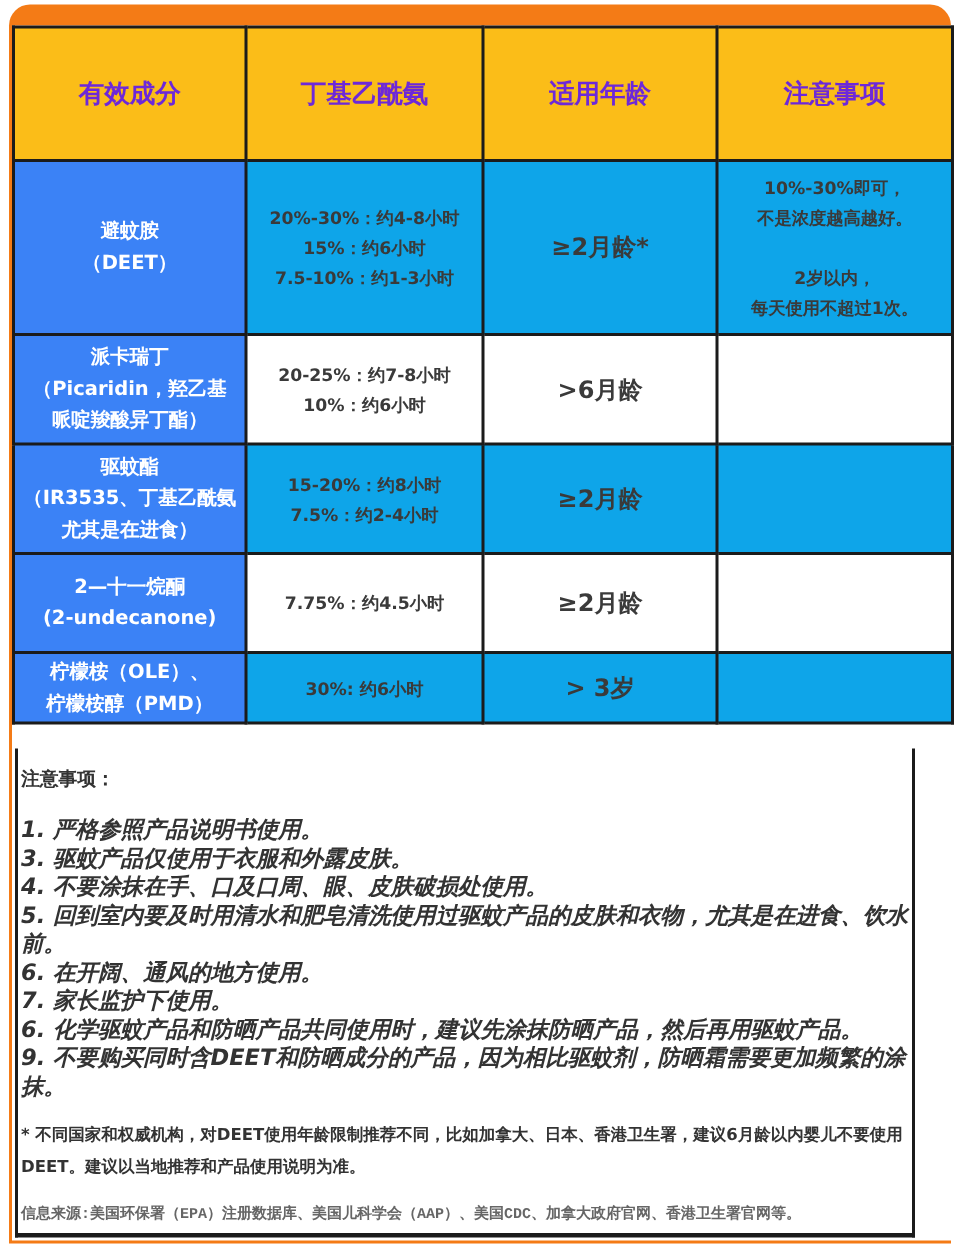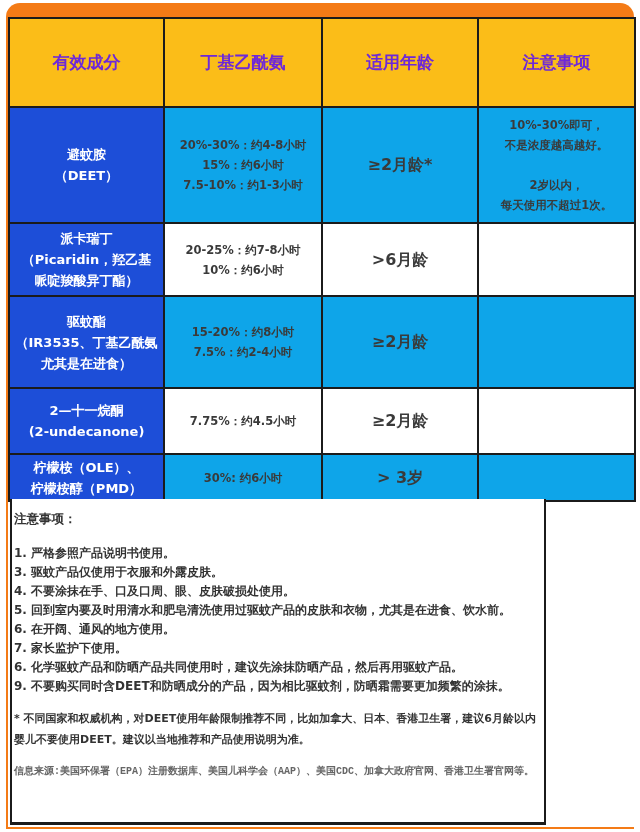--- a/index.html
+++ b/index.html
@@ -7,33 +7,33 @@
          font-family: "DejaVu Sans", "Liberation Sans", sans-serif; color: #333; }
   .frame { position: absolute; left: 6px; top: 3px; width: 628px; height: 826px;
            background: #f47b16; border-radius: 14px 14px 0 0; }
   .inner { position: absolute; left: 8px; top: 17px; width: 626px; height: 810px;
            background: #ffffff; }
   table.grid { position: absolute; left: 8px; top: 17px; width: 626px;
                border-collapse: collapse; table-layout: fixed; }
   table.grid td, table.grid th { border: 2px solid #1b1b1b; text-align: center;
                vertical-align: middle; padding: 0 2px; }
   table.grid th { background: #fbbd18; height: 87px; font-size: 17px; font-weight: bold; color: #6d28d9; }
-  td.ingredient { background: #1d4ed8; color: #ffffff; font-weight: bold; font-size: 13px; line-height: 21px; }
+  td.ingredient { background: #3b82f6; color: #ffffff; font-weight: bold; font-size: 13px; line-height: 21px; }
   td.cell { font-size: 11.5px; font-weight: bold; color: #3a3a3a; line-height: 20px; }
   tr.green td.cell { background: #0ea5e9; }
   tr.white td.cell { background: #ffffff; }
   td.age { font-size: 16px; }
   .line { display: block; }
   .gap { display: block; height: 20px; }
-  .notes { position: absolute; left: 10px; top: 499px; width: 536px; height: 326px;
+  .notes { position: absolute; left: 10px; top: 499px; width: 600px; height: 326px;
            border-left: 2px solid #1b1b1b; border-right: 2px solid #1b1b1b; border-bottom: 3px solid #1b1b1b;
            background: #fff; box-sizing: border-box; padding: 12px 0 0 2px; }
   .notes-title { font-size: 12.5px; font-weight: bold; color: #333; margin-bottom: 16px; }
   .notes-list { margin: 0; padding: 0; list-style: none; }
-  .notes-list li { font-size: 12px; font-weight: bold; color: #333; line-height: 19px; }
+  .notes-list li { font-size: 15px; font-weight: bold; color: #333; line-height: 19px; font-style: italic; }
   .footnote { font-size: 11px; font-weight: bold; color: #333; line-height: 21px; margin-top: 12px; padding-right: 6px; }
   .source { font-size: 10px; font-weight: bold; color: #666; margin-top: 14px; font-family: Liberation Mono, monospace; }
 </style>
 </head>
 <body>
 
 <div class="frame"></div>
 <div class="inner"></div>
 
 <table class="grid">
@@ -77,21 +77,21 @@
         <span class="line">（Picaridin，羟乙基</span>
         <span class="line">哌啶羧酸异丁酯）</span>
       </td>
       <td class="cell">
         <span class="line">20-25%：约7-8小时</span>
         <span class="line">10%：约6小时</span>
       </td>
       <td class="cell age">&gt;6月龄</td>
       <td class="cell"></td>
     </tr>
-    <tr class="green" style="height:92px">
+    <tr class="green" style="height:73px">
       <td class="ingredient">
         <span class="line">驱蚊酯</span>
         <span class="line">（IR3535、丁基乙酰氨</span>
         <span class="line">尤其是在进食）</span>
       </td>
       <td class="cell">
         <span class="line">15-20%：约8小时</span>
         <span class="line">7.5%：约2-4小时</span>
       </td>
       <td class="cell age">≥2月龄</td>

